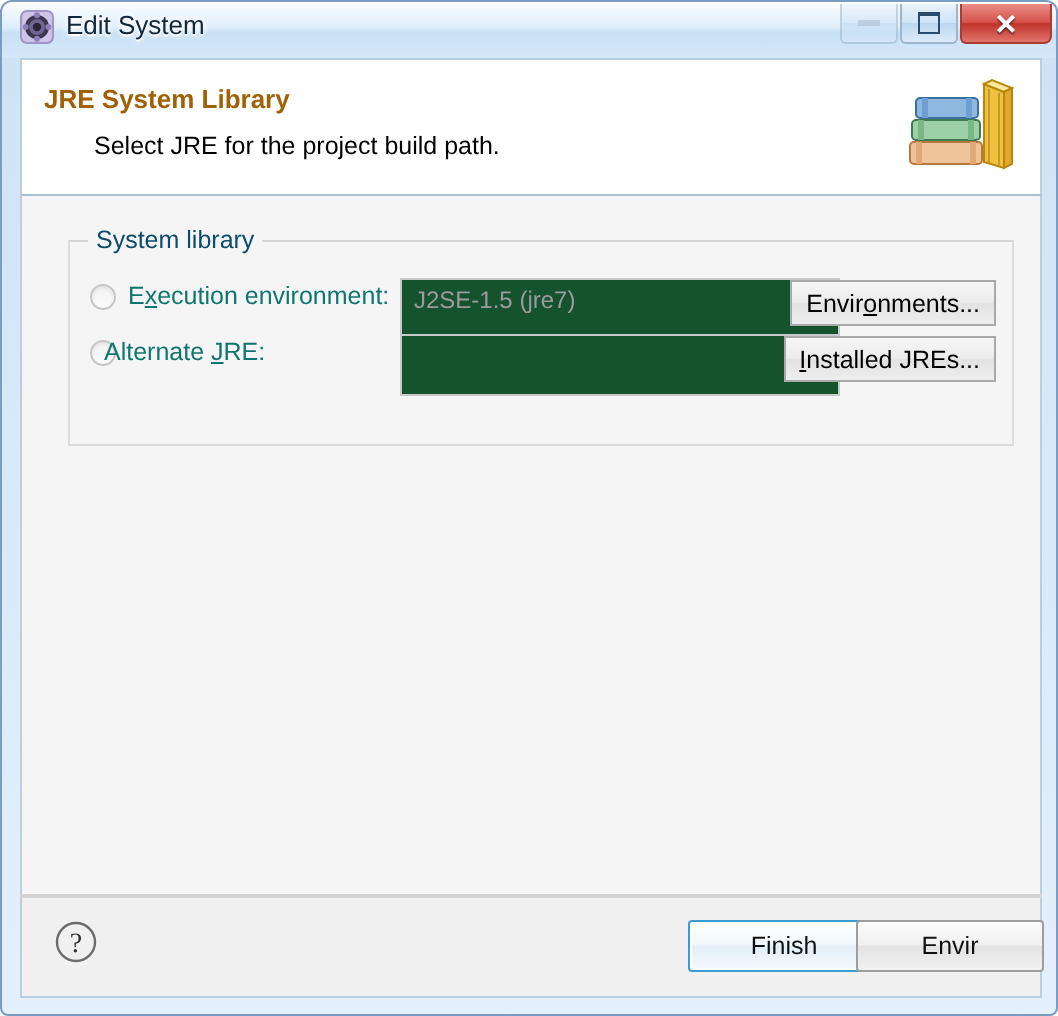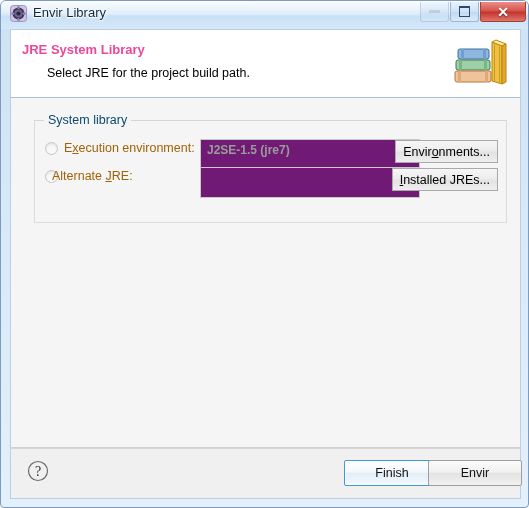--- a/index.html
+++ b/index.html
@@ -124,21 +124,21 @@
     background: #ffffff;
     border: 1px solid #b9cfe2;
     border-bottom: 1px solid #a8bfd4;
     overflow: hidden;
   }
   .header-title {
     position: absolute;
     left: 11px; top: 12px;
     font-size: 13px;
     font-weight: bold;
-    color: #ec4899;
+    color: #a16207;
   }
   .header-sub {
     position: absolute;
     left: 20px; top: 36px;
     font-size: 12.5px;
     color: #000000;
     margin-left: 16px;
   }
   .books-icon {
     position: absolute;
@@ -214,40 +214,39 @@
     background: radial-gradient(circle at 40% 35%, #6bc0ef 0%, #1d7ab5 70%, #0d5d92 100%);
   }
 
   .radio-label {
     position: absolute;
     top: 3px;
     font-size: 12.5px;
     color: #000000;
     white-space: nowrap;
   }
-  .radio-label.dim { color: #a16207; }
+  .radio-label.dim { color: #0f766e; }
   .radio-label.l1 { left: 29px; }
   .radio-label.l2 { left: 17px; }
   .radio-label.l3 {
     left: 27px;
     top: 1px;
     padding: 1px 3px 2px 3px;
     border: 1px dotted #6d6d6d;
   }
   .mn { text-decoration: underline; }
 
   
   .combo {
     position: absolute;
     height: 31px;
     box-sizing: border-box;
-    background: #701a75;
+    background: #14532d;
     border: 1px solid #c9c9c9;
     top: 1px;
-    font-weight: bold;
   }
   .combo.c1 { left: 165px; width: 220px; }
   .combo.c2 { left: 165px; width: 220px; }
   .combo-text {
     position: absolute;
     left: 6px; top: 3px;
     font-size: 12px;
     color: #9b9b9b;
     white-space: nowrap;
   }
@@ -343,21 +342,21 @@
         <rect x="0.5" y="0.5" width="16" height="16" rx="3" fill="#cfc3e8" stroke="#a093c6" stroke-width="1"></rect>
         <circle cx="8.5" cy="8.5" r="6" fill="#3d3550"></circle>
         <circle cx="8.5" cy="8.5" r="4" fill="#6f6690"></circle>
         <circle cx="8.5" cy="8.5" r="2.1" fill="#2a2438"></circle>
         <circle cx="8.5" cy="2.6" r="1.5" fill="#8d80b5"></circle>
         <circle cx="14.2" cy="8.5" r="1.5" fill="#8d80b5"></circle>
         <circle cx="8.5" cy="14.4" r="1.5" fill="#8d80b5"></circle>
         <circle cx="2.8" cy="8.5" r="1.5" fill="#8d80b5"></circle>
       </svg>
     </div>
-    <div class="title-text">Envir Library</div>
+    <div class="title-text">Edit System</div>
 
     <div class="win-buttons">
       <div class="win-btn min"></div>
       <div class="win-btn max"></div>
       <div class="win-btn close">✕</div>
     </div>
   </div>
 
   <div class="header">
     <div class="header-title">JRE System Library</div>

